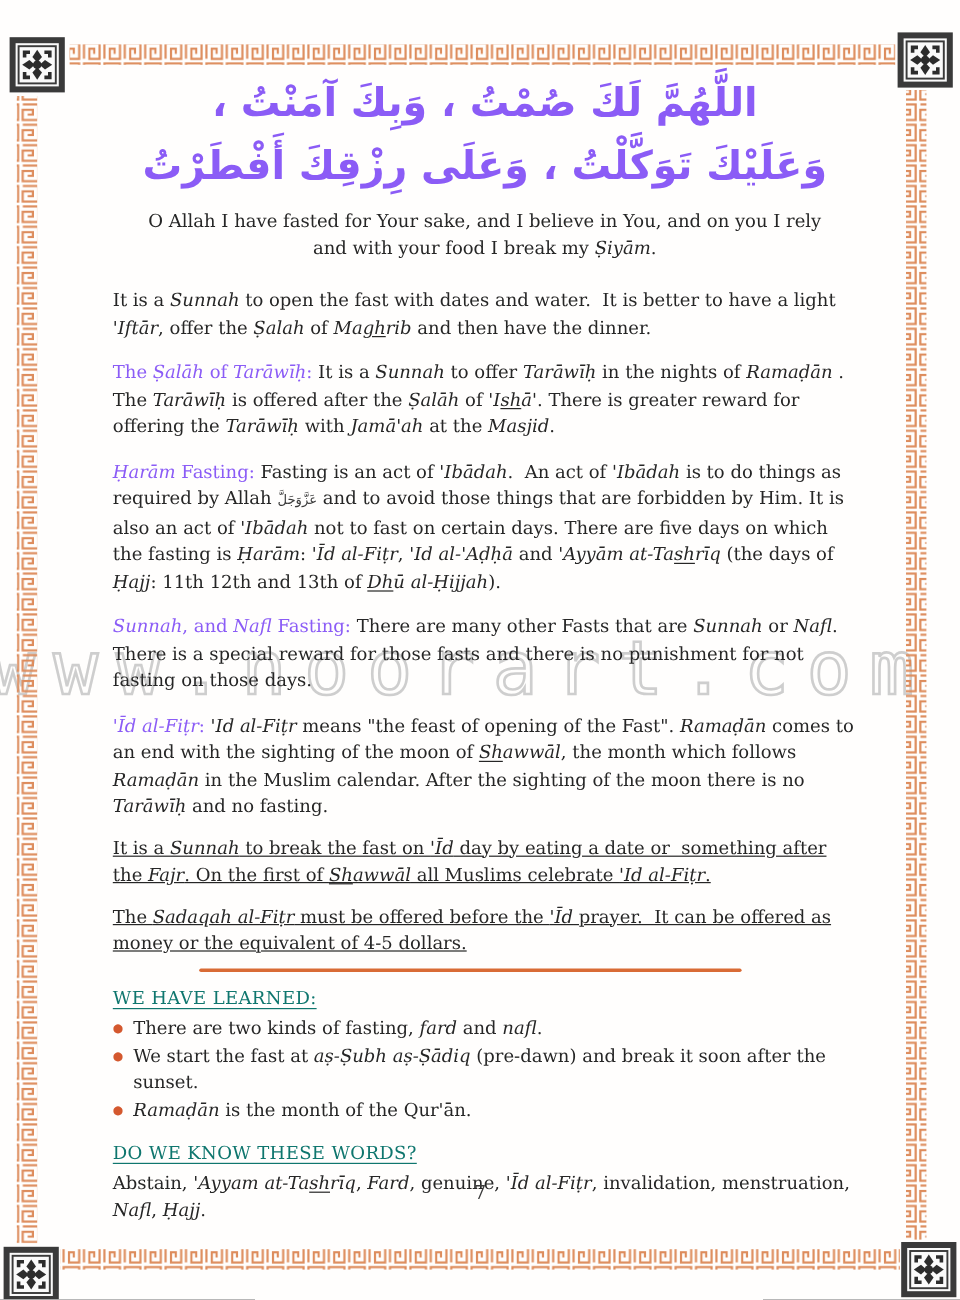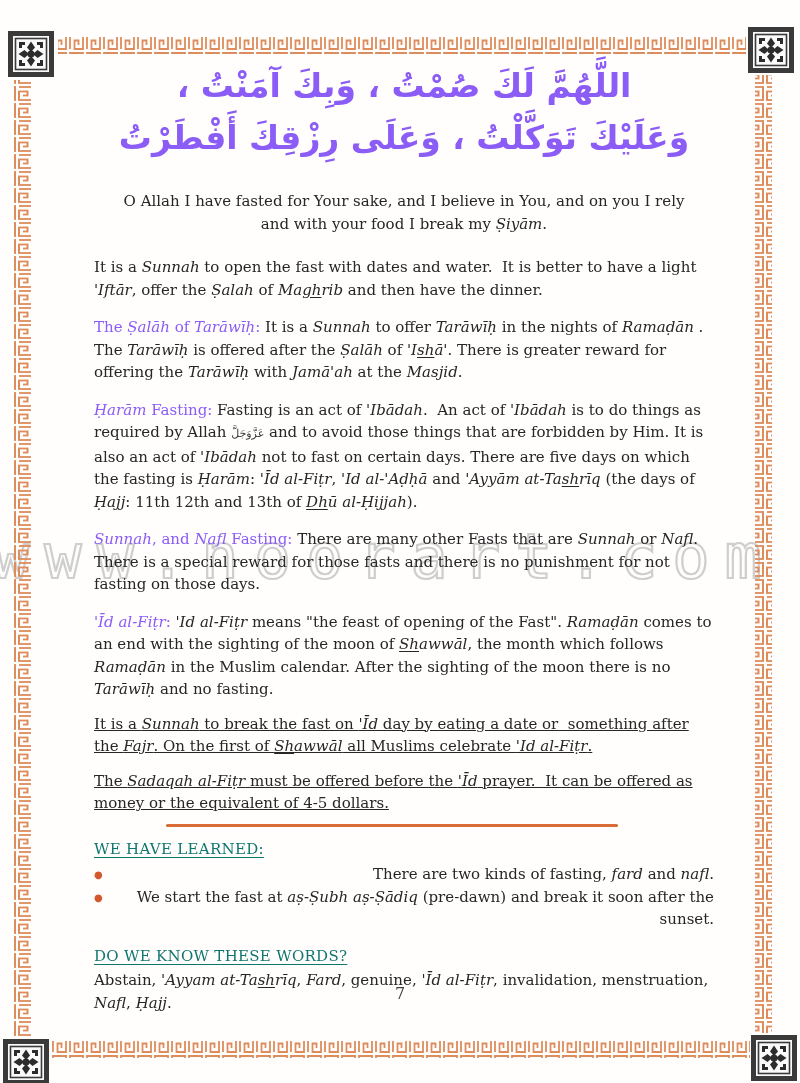--- a/index.html
+++ b/index.html
@@ -18,35 +18,35 @@
   }
   .content {
     position:absolute; left:94px; top:60px; width:620px; z-index:3;
     font-size:15px; line-height:22.5px;
   }
   .arabic {
     text-align:center; direction:rtl;
     font-family:"DejaVu Sans","Liberation Sans",sans-serif;
     font-size:33px; line-height:52px; font-weight:bold; color:#8b5cf6;
   }
-  .translation { text-align:center; margin-top:26px; padding:0 16px; }
+  .translation { text-align:center; margin-top:9px; padding:0 16px; }
   .para { margin:15px 0 0 0; }
   .para.tight { margin-top:12px;text-decoration:underline; }
   .hd { color:#8b5cf6; }
   .hon { font-size:11px; color:#3a3a3a;margin-top:45px; }
   .divider {
     height:3px; width:452px; margin:9px 0 11px 72px;
     background:#d96b35; border-radius:2px;
   }
   .sec-head {
     color:#0f766e; text-decoration:underline; text-underline-offset:3px;
     margin-top:14px; letter-spacing:.3px;
   }
   ul.learned { list-style:none; margin:3px 0 0 0; padding:0; }
-  ul.learned li { position:relative; padding-left:17px; margin:0;text-align:right; }
+  ul.learned li { position:relative; padding-left:17px; margin:0; }
   ul.learned li::before {
     content:"●"; position:absolute; left:0; top:1px;
     color:#d4582e; font-size:10px;
   }
   .words-body { margin-top:2px; }
   .page-number {
     position:absolute; left:0; right:0; top:984px; text-align:center;
     z-index:3; font-size:16px; color:#3c3c3c;
   }
   i { font-style:italic; }
@@ -108,20 +108,21 @@
     <p class="para"><span class="hd"><i>'Īd al-Fiṭr</i>:</span> <i>'Id al-Fiṭr</i> means "the feast of opening of the Fast". <i>Ramaḍān</i> comes to an end with the sighting of the moon of <i><u>Sh</u>awwāl</i>, the month which follows <i>Ramaḍān</i> in the Muslim calendar. After the sighting of the moon there is no <i>Tarāwīḥ</i> and no fasting.</p>
     <p class="para tight">It is a <i>Sunnah</i> to break the fast on <i>'Īd</i> day by eating a date or&nbsp; something after the <i>Fajr</i>. On the first of <i><u>Sh</u>awwāl</i> all Muslims celebrate <i>'Id al-Fiṭr</i>.</p>
     <p class="para tight">The <i>Sadaqah al-Fiṭr</i> must be offered before the <i>'Īd</i> prayer.&nbsp; It can be offered as money or the equivalent of 4-5 dollars.</p>
 
     <div class="divider"></div>
 
     <div class="sec-head" style="margin-top:0">WE HAVE LEARNED:</div>
     <ul class="learned">
       <li>There are two kinds of fasting, <i>fard</i> and <i>nafl</i>.</li>
       <li>We start the fast at <i>aṣ-Ṣubh aṣ-Ṣādiq</i> (pre-dawn) and break it soon after the sunset.</li>
+      <li><i>Ramaḍān</i> is the month of the Qur'ān.</li>
     </ul>
 
     <div class="sec-head">DO WE KNOW THESE WORDS?</div>
     <div class="words-body">Abstain, <i>'Ayyam at-Ta<u>sh</u>rīq</i>, <i>Fard</i>, genuine, <i>'Īd al-Fiṭr</i>, invalidation, menstruation, <i>Nafl</i>, <i>Ḥajj</i>.</div>
 
   </div>
 
   <div class="page-number">7</div>
 
 </div>

